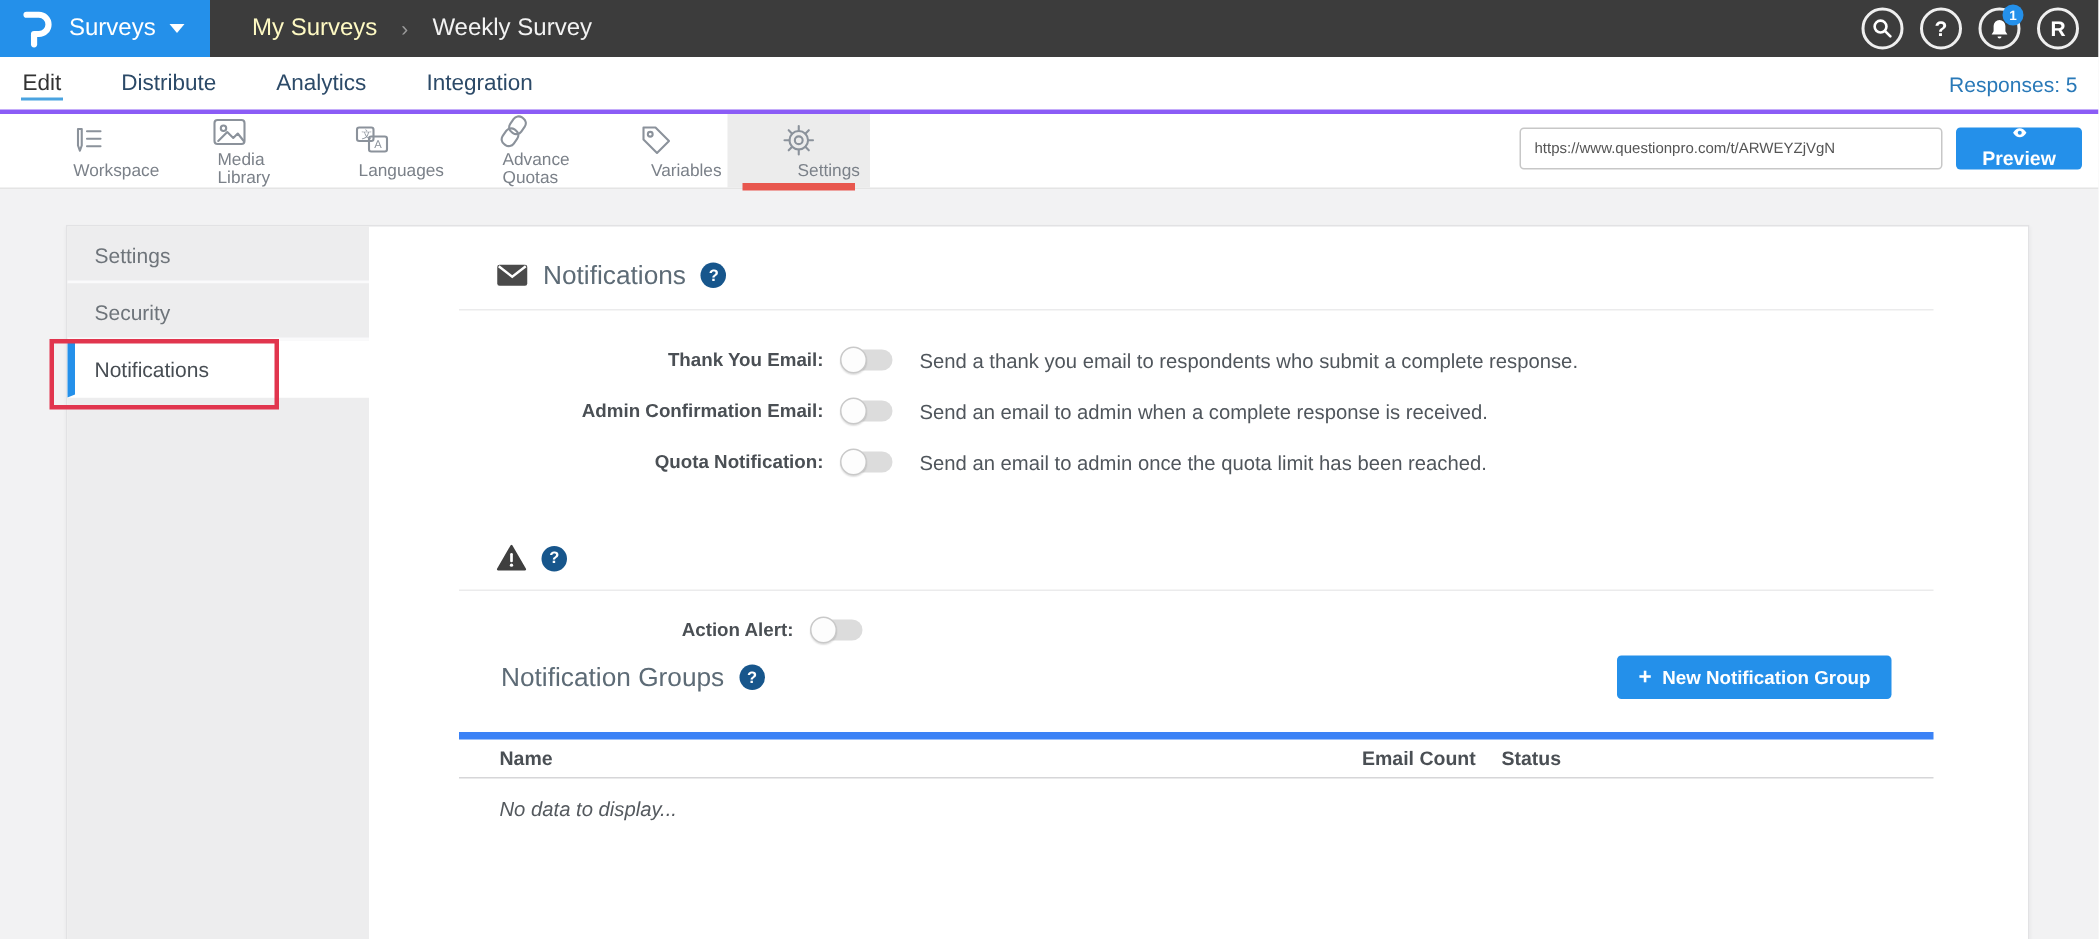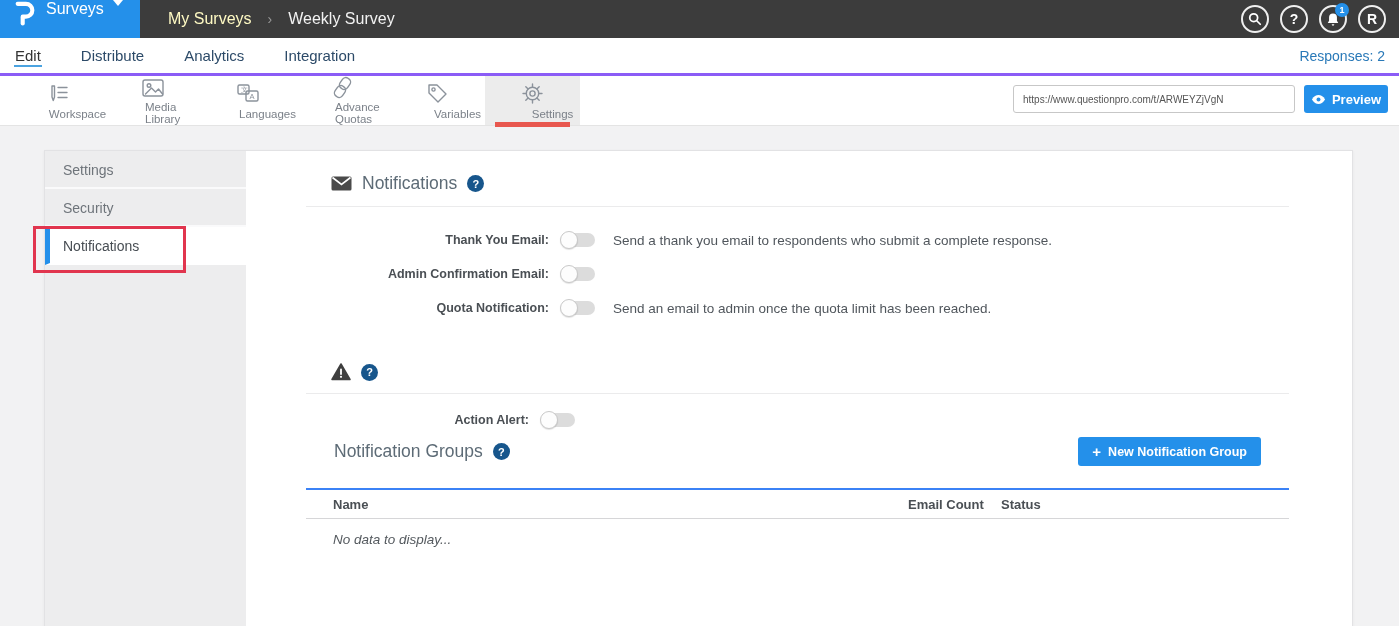--- a/index.html
+++ b/index.html
@@ -1,21 +1,21 @@
 <!DOCTYPE html>
 <html><head>
 <meta charset="utf-8">
 <style>
   * { margin:0; padding:0; box-sizing:border-box; }
   body { font-family:"Liberation Sans", sans-serif; width:1399px; height:626px; overflow:hidden; background:#f2f2f3; }
   .app { position:relative; width:1399px; height:626px; }
 
   
   .topbar { position:absolute; top:0; left:0; right:0; height:38px; background:#3c3c3c; display:flex; align-items:center; }
-  .brand { width:140px; height:38px; background:#2490ea; display:flex; padding-left:14px; cursor:pointer; }
+  .brand { width:140px; height:38px; background:#2490ea; display:flex; align-items:center; padding-left:14px; cursor:pointer; }
   .brand .logo { width:22px; height:26px; }
   .brand .brand-label { color:#fff; font-size:16px; margin-left:10px; }
   .caret-down { width:0; height:0; border-left:5px solid transparent; border-right:5px solid transparent; border-top:6px solid #fff; margin-left:9px; }
   .crumbs { display:flex; align-items:center; margin-left:28px; }
   .crumb-parent { color:#fef9c3; font-size:16px; cursor:pointer; }
   .crumb-sep { color:#9a9a9a; font-size:14px; margin:0 16px; }
   .crumb-current { color:#f2f2f2; font-size:16px; }
   .topbar-right { margin-left:auto; display:flex; align-items:center; gap:11px; padding-right:13px; }
   .circ-btn { position:relative; width:28px; height:28px; border:2px solid #efefef; border-radius:50%; display:flex; align-items:center; justify-content:center; color:#fff; cursor:pointer; background:transparent; }
   .circ-btn svg { display:block; }
@@ -31,21 +31,21 @@
 
   
   .toolbar { position:absolute; top:76px; left:0; right:0; height:50px; background:#fff; border-bottom:1px solid #e4e4e4; display:flex; align-items:stretch; padding-left:10px; }
   .tool { position:relative; width:95px; display:flex; flex-direction:column; align-items:center; justify-content:center; cursor:pointer; }
   .tool .t-icon { height:24px; display:flex; align-items:center; justify-content:center; }
   .tool .t-label { font-size:11.5px; color:#7b8189; margin-top:2px;margin-left:40px; }
   .tool.active { background:#ececec; }
   .tool.active::after { content:""; position:absolute; left:10px; right:10px; bottom:-3px; height:6px; background:#e8574e; }
   .tool svg { stroke:#8b929b; fill:none; stroke-width:1.4; stroke-linecap:round; stroke-linejoin:round; }
   .url-box { position:absolute; top:85px; right:104px; width:282px; height:28px; border:1px solid #c7c7c7; border-radius:3px; font-family:"Liberation Sans", sans-serif; font-size:10px; color:#555; padding:0 9px; background:#fff; }
-  .preview-btn { position:absolute; top:85px; right:11px; width:84px; height:28px; background:#2490ea; border:none; border-radius:3px; color:#fff; font-size:13px; font-weight:bold; display:flex; align-items:center; justify-content:center; gap:6px; cursor:pointer; font-family:"Liberation Sans", sans-serif; }
+  .preview-btn { position:absolute; top:85px; right:11px; width:84px; height:28px; background:#2490ea; border:none; border-radius:3px; color:#fff; font-size:13px; font-weight:bold; display:flex; align-items:center; justify-content:center; gap:6px; cursor:pointer; font-family:"Liberation Sans", sans-serif;flex-direction:column; }
 
   
   .main { position:absolute; top:127px; left:0; right:0; bottom:0; background:#f2f2f3; }
   .card { position:absolute; left:44px; top:23px; width:1309px; bottom:-6px; background:#fff; border:1px solid #e2e2e4; box-shadow:0 1px 3px rgba(0,0,0,0.05); }
 
   
   .side { position:absolute; left:0; top:0; bottom:0; width:201px; background:#ededee; }
   .side-item { height:38px; line-height:38px; padding-left:18px; font-size:14px; color:#6e747a; background:#ededee; border-bottom:2px solid #fafafb; cursor:pointer; }
   .side-item.active { background:#fff; color:#474d53; border-left:5px solid #2490ea; padding-left:13px; border-bottom:2px solid #fff; }
   .anno-box { position:absolute; left:-12px; top:75px; width:153px; height:47px; border:3px solid #e1354e; pointer-events:none; z-index:5; }
@@ -61,21 +61,21 @@
   .opt-label { width:243px; text-align:right; font-size:12.5px; font-weight:bold; color:#4a4f54; }
   .opt-label.narrow { width:223px; }
   .toggle { position:relative; width:33px; height:14px; background:#dcdcdc; border-radius:8px; margin-left:13px; cursor:pointer; flex:none; }
   .toggle .knob { position:absolute; left:-2px; top:-2px; width:18px; height:18px; border-radius:50%; background:#fdfdfd; border:1px solid #c9c9c9; box-shadow:0 1px 1px rgba(0,0,0,0.12); }
   .opt-desc { margin-left:18px; font-size:13.5px; color:#50565c; }
   .sec2 { margin-top:38px; }
   .sec3-head { display:flex; align-items:center; padding-left:28px; padding-right:28px; }
   .sec3-left { display:flex; align-items:center; gap:10px; }
   .new-group-btn { margin-left:auto; height:29px; background:#2490ea; border:none; border-radius:3px; color:#fff; font-size:12.5px; font-weight:bold; padding:0 14px; display:flex; align-items:center; gap:7px; cursor:pointer; font-family:"Liberation Sans", sans-serif; }
   .plus { font-size:15px; font-weight:bold; line-height:1; }
-  .table-head { margin-top:22px; display:grid; grid-template-columns:575px 93px auto; align-items:center; height:31px; border-top:2px solid #3b82f6; border-bottom:1px solid #d6d6d8; padding-left:27px; font-size:13px; font-weight:bold; color:#4a4f54; }
+  .table-head { margin-top:22px; display:grid; grid-template-columns:575px 93px auto; align-items:center; height:31px; border-top:5px solid #3b82f6; border-bottom:1px solid #d6d6d8; padding-left:27px; font-size:13px; font-weight:bold; color:#4a4f54; }
   .empty-row { padding-left:27px; margin-top:13px; font-size:13.5px; font-style:italic; color:#54595e; }
 </style>
 </head>
 <body>
 
 <div class="app">
 
   <div class="topbar">
     <div class="brand">
       <svg class="logo" viewBox="0 0 24 28">
@@ -111,21 +111,21 @@
         <span class="avatar-txt">R</span>
       </div>
     </div>
   </div>
 
   <div class="navrow">
     <span class="navtab active">Edit</span>
     <span class="navtab">Distribute</span>
     <span class="navtab">Analytics</span>
     <span class="navtab">Integration</span>
-    <span class="responses">Responses: 2</span>
+    <span class="responses">Responses: 5</span>
   </div>
 
   <div class="toolbar">
     <div class="tool">
       <span class="t-icon">
         <svg width="24" height="22" viewBox="0 0 24 22">
           <path d="M6 3 l2.5 0 0 11 -1.25 3.5 -1.25 -3.5 z"></path>
           <line x1="12" y1="4.5" x2="21" y2="4.5"></line>
             <line x1="12" y1="9.5" x2="21" y2="9.5"></line>
             <line x1="12" y1="14.5" x2="21" y2="14.5"></line>
@@ -228,20 +228,21 @@
             <span class="toggle">
                 <span class="knob"></span>
               </span>
             <span class="opt-desc">Send a thank you email to respondents who submit a complete response.</span>
           </div>
           <div class="opt-row">
             <span class="opt-label">Admin Confirmation Email:</span>
             <span class="toggle">
                 <span class="knob"></span>
               </span>
+            <span class="opt-desc">Send an email to admin when a complete response is received.</span>
           </div>
           <div class="opt-row">
             <span class="opt-label">Quota Notification:</span>
             <span class="toggle">
                 <span class="knob"></span>
               </span>
             <span class="opt-desc">Send an email to admin once the quota limit has been reached.</span>
           </div>
         </div>
 

